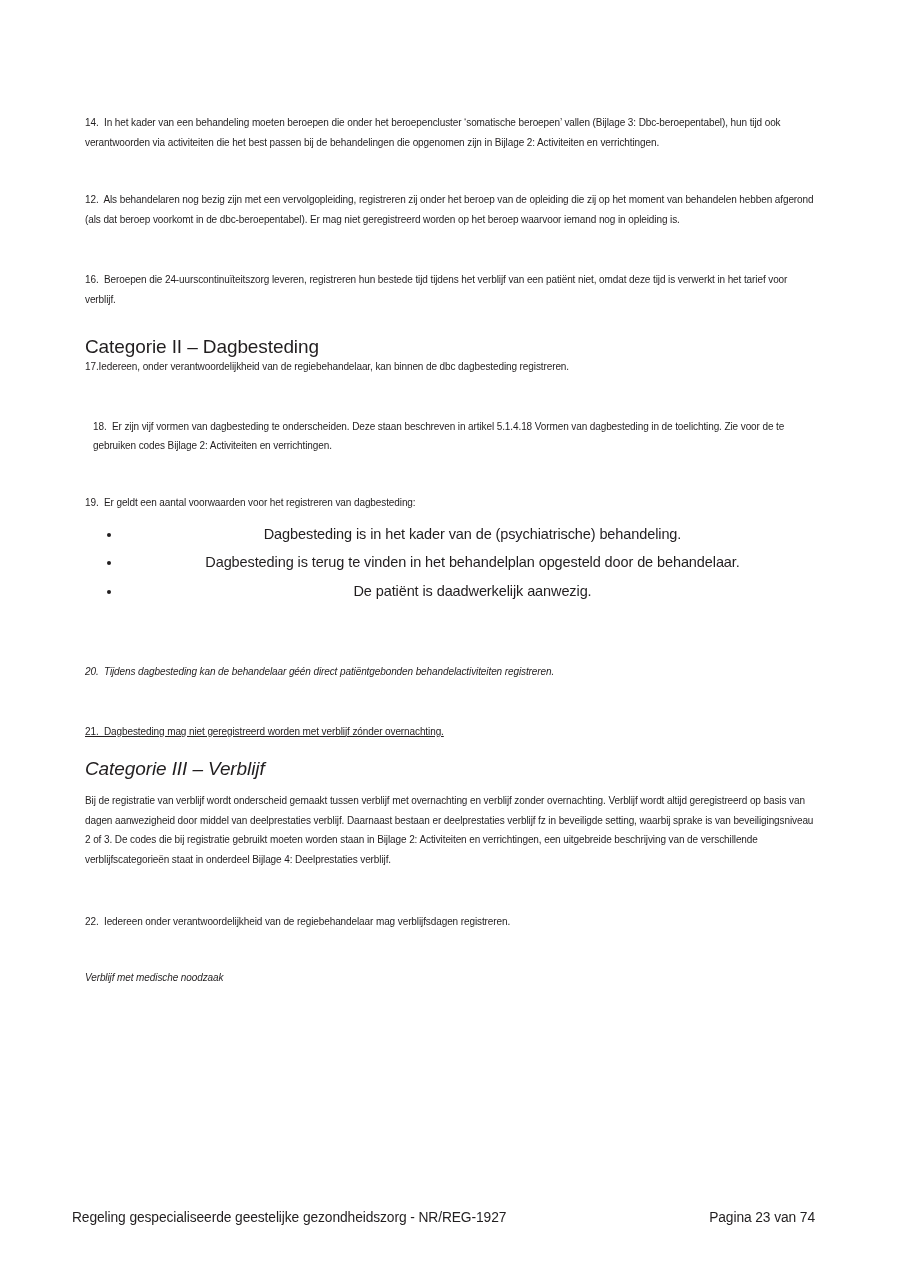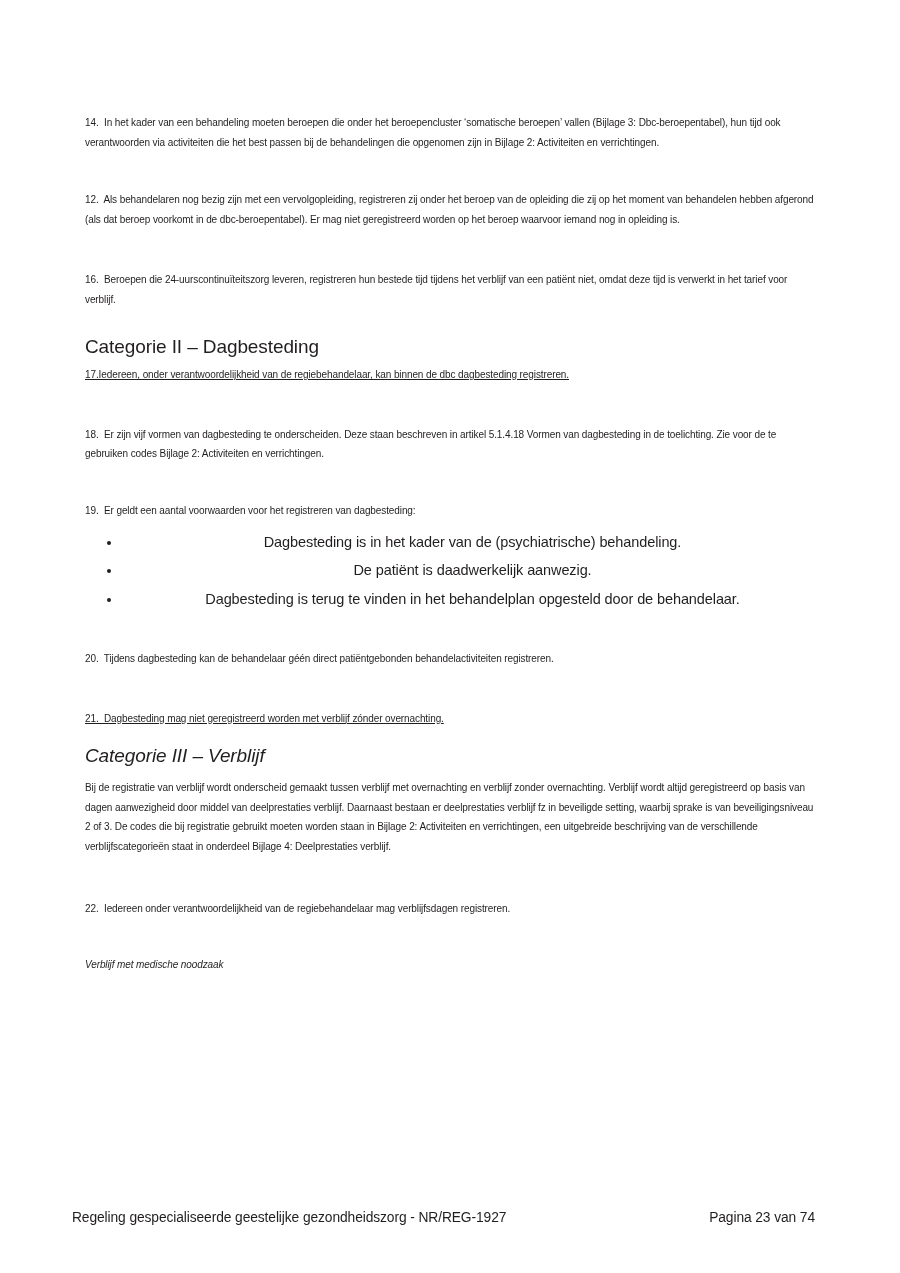--- a/index.html
+++ b/index.html
@@ -81,33 +81,33 @@
   <main class="content">
 
     <p class="para" style="margin-top:0;">14.  In het kader van een behandeling moeten beroepen die onder het beroepencluster ‘somatische beroepen’ vallen (Bijlage 3: Dbc-beroepentabel), hun tijd ook verantwoorden via activiteiten die het best passen bij de behandelingen die opgenomen zijn in Bijlage 2: Activiteiten en verrichtingen.</p>
 
     <p class="para" style="margin-top:38px;">12.  Als behandelaren nog bezig zijn met een vervolgopleiding, registreren zij onder het beroep van de opleiding die zij op het moment van behandelen hebben afgerond (als dat beroep voorkomt in de dbc-beroepentabel). Er mag niet geregistreerd worden op het beroep waarvoor iemand nog in opleiding is.</p>
 
     <p class="para" style="margin-top:40px;">16.  Beroepen die 24-uurscontinuïteitszorg leveren, registreren hun bestede tijd tijdens het verblijf van een patiënt niet, omdat deze tijd is verwerkt in het tarief voor verblijf.</p>
 
     <h2 class="heading" style="margin-top:28px; font-weight:normal;">Categorie II – Dagbesteding</h2>
 
-    <p class="para" style="margin-top:8px;text-decoration:underline;">17.Iedereen, onder verantwoordelijkheid van de regiebehandelaar, kan binnen de dbc dagbesteding registreren.</p>
+    <p class="para" style="">17.Iedereen, onder verantwoordelijkheid van de regiebehandelaar, kan binnen de dbc dagbesteding registreren.</p>
 
-    <p class="para" style="margin-top:40px;">18.  Er zijn vijf vormen van dagbesteding te onderscheiden. Deze staan beschreven in artikel 5.1.4.18 Vormen van dagbesteding in de toelichting. Zie voor de te gebruiken codes Bijlage 2: Activiteiten en verrichtingen.</p>
+    <p class="para" style="margin-top:40px;margin-left:8px;">18.  Er zijn vijf vormen van dagbesteding te onderscheiden. Deze staan beschreven in artikel 5.1.4.18 Vormen van dagbesteding in de toelichting. Zie voor de te gebruiken codes Bijlage 2: Activiteiten en verrichtingen.</p>
 
     <p class="para" style="margin-top:37px;">19.  Er geldt een aantal voorwaarden voor het registreren van dagbesteding:</p>
 
     <ul class="bullets">
       <li>Dagbesteding is in het kader van de (psychiatrische) behandeling.</li>
+      <li>Dagbesteding is terug te vinden in het behandelplan opgesteld door de behandelaar.</li>
       <li>De patiënt is daadwerkelijk aanwezig.</li>
-      <li>Dagbesteding is terug te vinden in het behandelplan opgesteld door de behandelaar.</li>
     </ul>
 
-    <p class="para" style="margin-top:39px;">20.  Tijdens dagbesteding kan de behandelaar géén direct patiëntgebonden behandelactiviteiten registreren.</p>
+    <p class="para" style="margin-top:60px;font-style:italic;">20.  Tijdens dagbesteding kan de behandelaar géén direct patiëntgebonden behandelactiviteiten registreren.</p>
 
     <p class="para" style="margin-top:40px;text-decoration:underline;">21.  Dagbesteding mag niet geregistreerd worden met verblijf zónder overnachting.</p>
 
     <h2 class="heading italic" style="margin-top:18px; font-weight:normal;">Categorie III – Verblijf</h2>
 
     <p class="para" style="margin-top:12px;">Bij de registratie van verblijf wordt onderscheid gemaakt tussen verblijf met overnachting en verblijf zonder overnachting. Verblijf wordt altijd geregistreerd op basis van dagen aanwezigheid door middel van deelprestaties verblijf. Daarnaast bestaan er deelprestaties verblijf fz in beveiligde setting, waarbij sprake is van beveiligingsniveau 2 of 3. De codes die bij registratie gebruikt moeten worden staan in Bijlage 2: Activiteiten en verrichtingen, een uitgebreide beschrijving van de verschillende verblijfscategorieën staat in onderdeel Bijlage 4: Deelprestaties verblijf.</p>
 
     <p class="para" style="margin-top:42px;">22.  Iedereen onder verantwoordelijkheid van de regiebehandelaar mag verblijfsdagen registreren.</p>
 
     <p class="para italic" style="margin-top:37px;">Verblijf met medische noodzaak</p>

